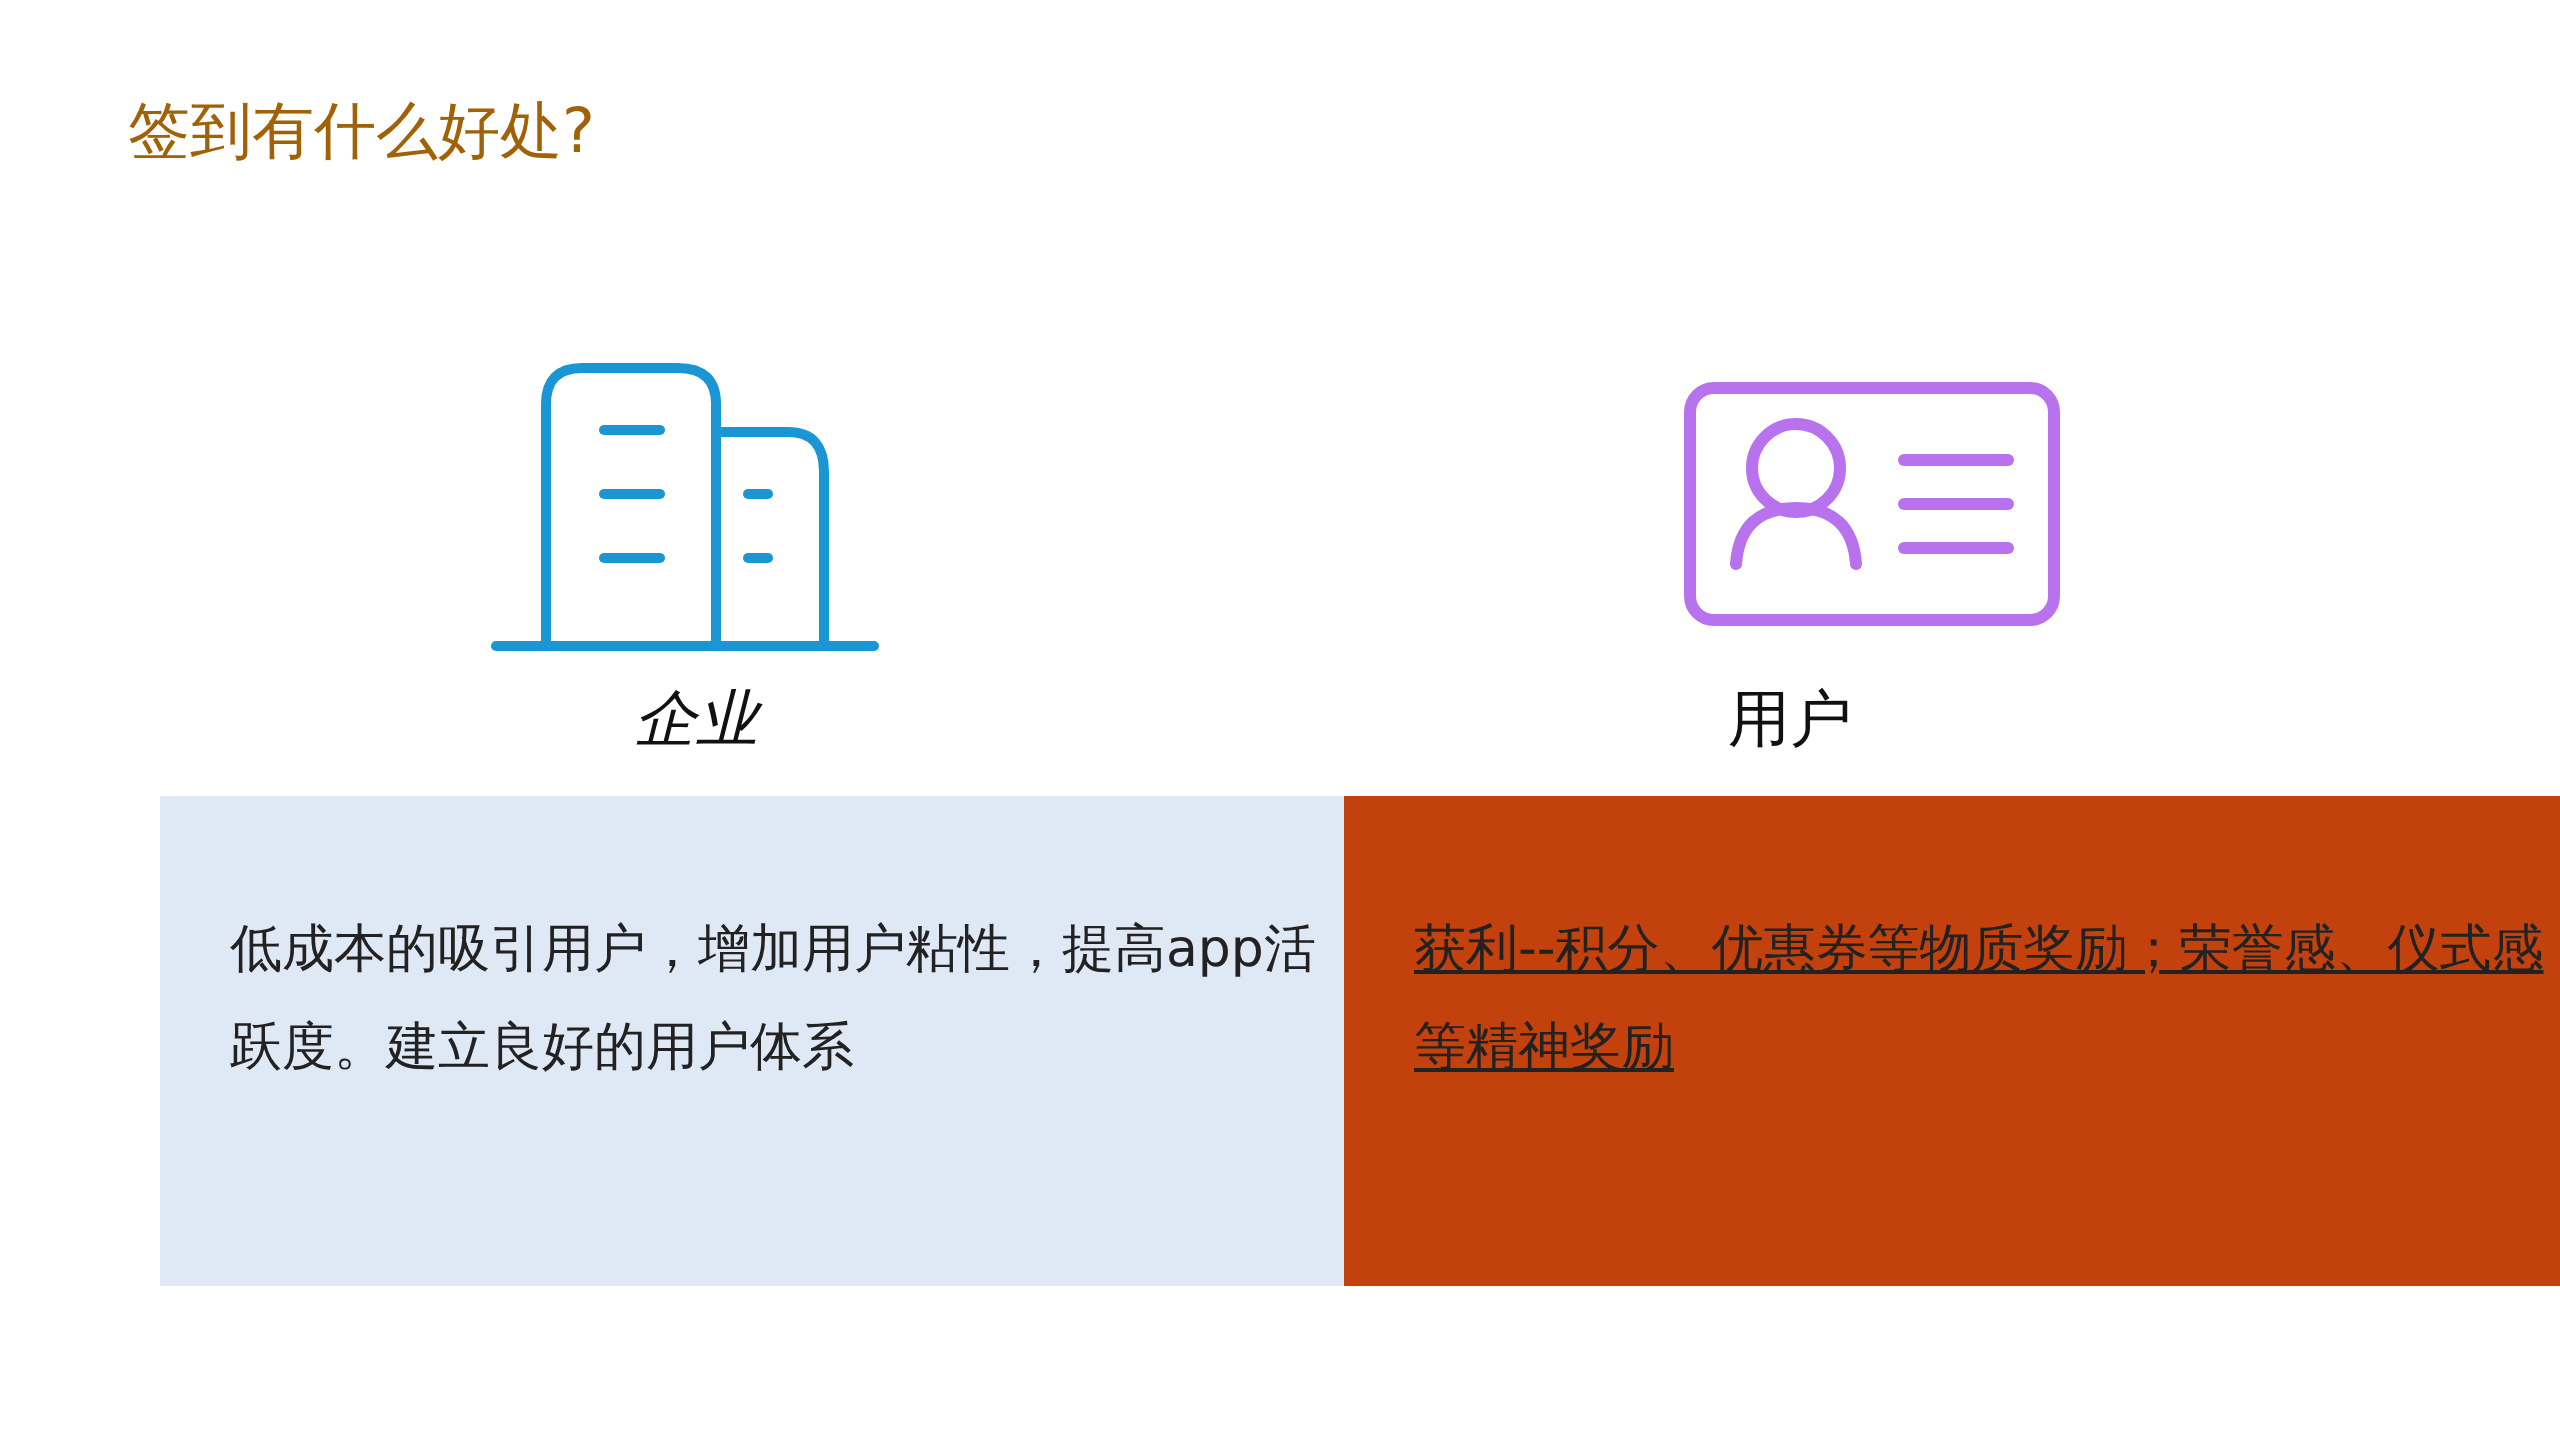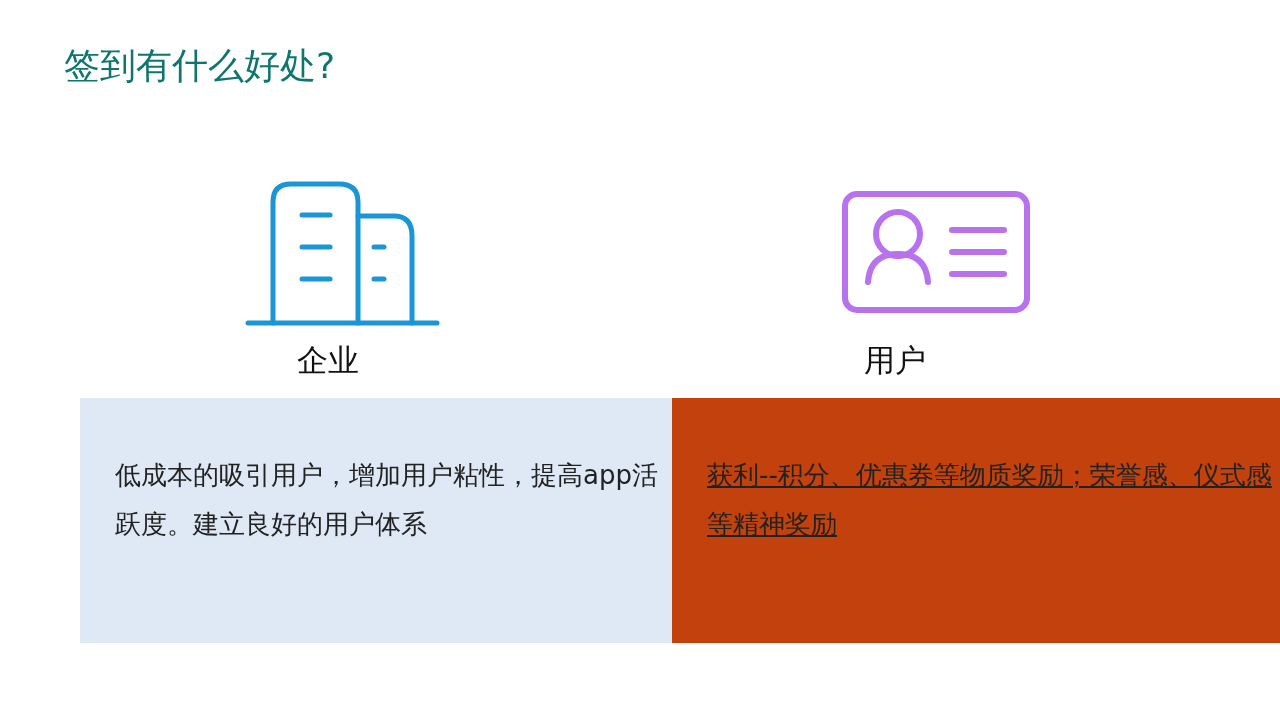--- a/index.html
+++ b/index.html
@@ -1,23 +1,23 @@
 <!DOCTYPE html>
 <html><head>
 <meta charset="utf-8">
 <style>
   html, body { margin:0; padding:0; }
   body { width:1280px; height:720px; background:#ffffff; position:relative; overflow:hidden;
          font-family: "DejaVu Sans", "Liberation Sans", sans-serif; color:#1a1a1a; }
-  .title { position:absolute; left:64px; top:44px; font-size:36px; line-height:44px; color:#0f766e;text-align:center; }
+  .title { position:absolute; left:64px; top:44px; font-size:31px; line-height:44px; color:#a16207;text-align:center; }
   .icon { position:absolute; }
   .icon-building { left:244px; top:180px; width:196px; height:148px; }
   .icon-idcard { left:840px; top:190px; width:192px; height:126px; }
   .label { position:absolute; font-size:31px; line-height:40px; color:#111; text-align:center; width:200px; }
-  .label-left { left:228px; top:340px; }
+  .label-left { left:248px; top:340px;font-style:italic; }
   .label-right { left:795px; top:340px; }
   .card { position:absolute; top:398px; width:636px; height:245px; box-sizing:border-box;
           padding:53px 34px 16px 35px; font-size:26px; line-height:49px; color:#222; }
   .card-left { left:80px; background:#dfe8f5; }
   .card-right { left:672px; background:#c2410c;text-decoration:underline; }
 </style>
 </head>
 <body>
 
 <div class="title">签到有什么好处?</div>

